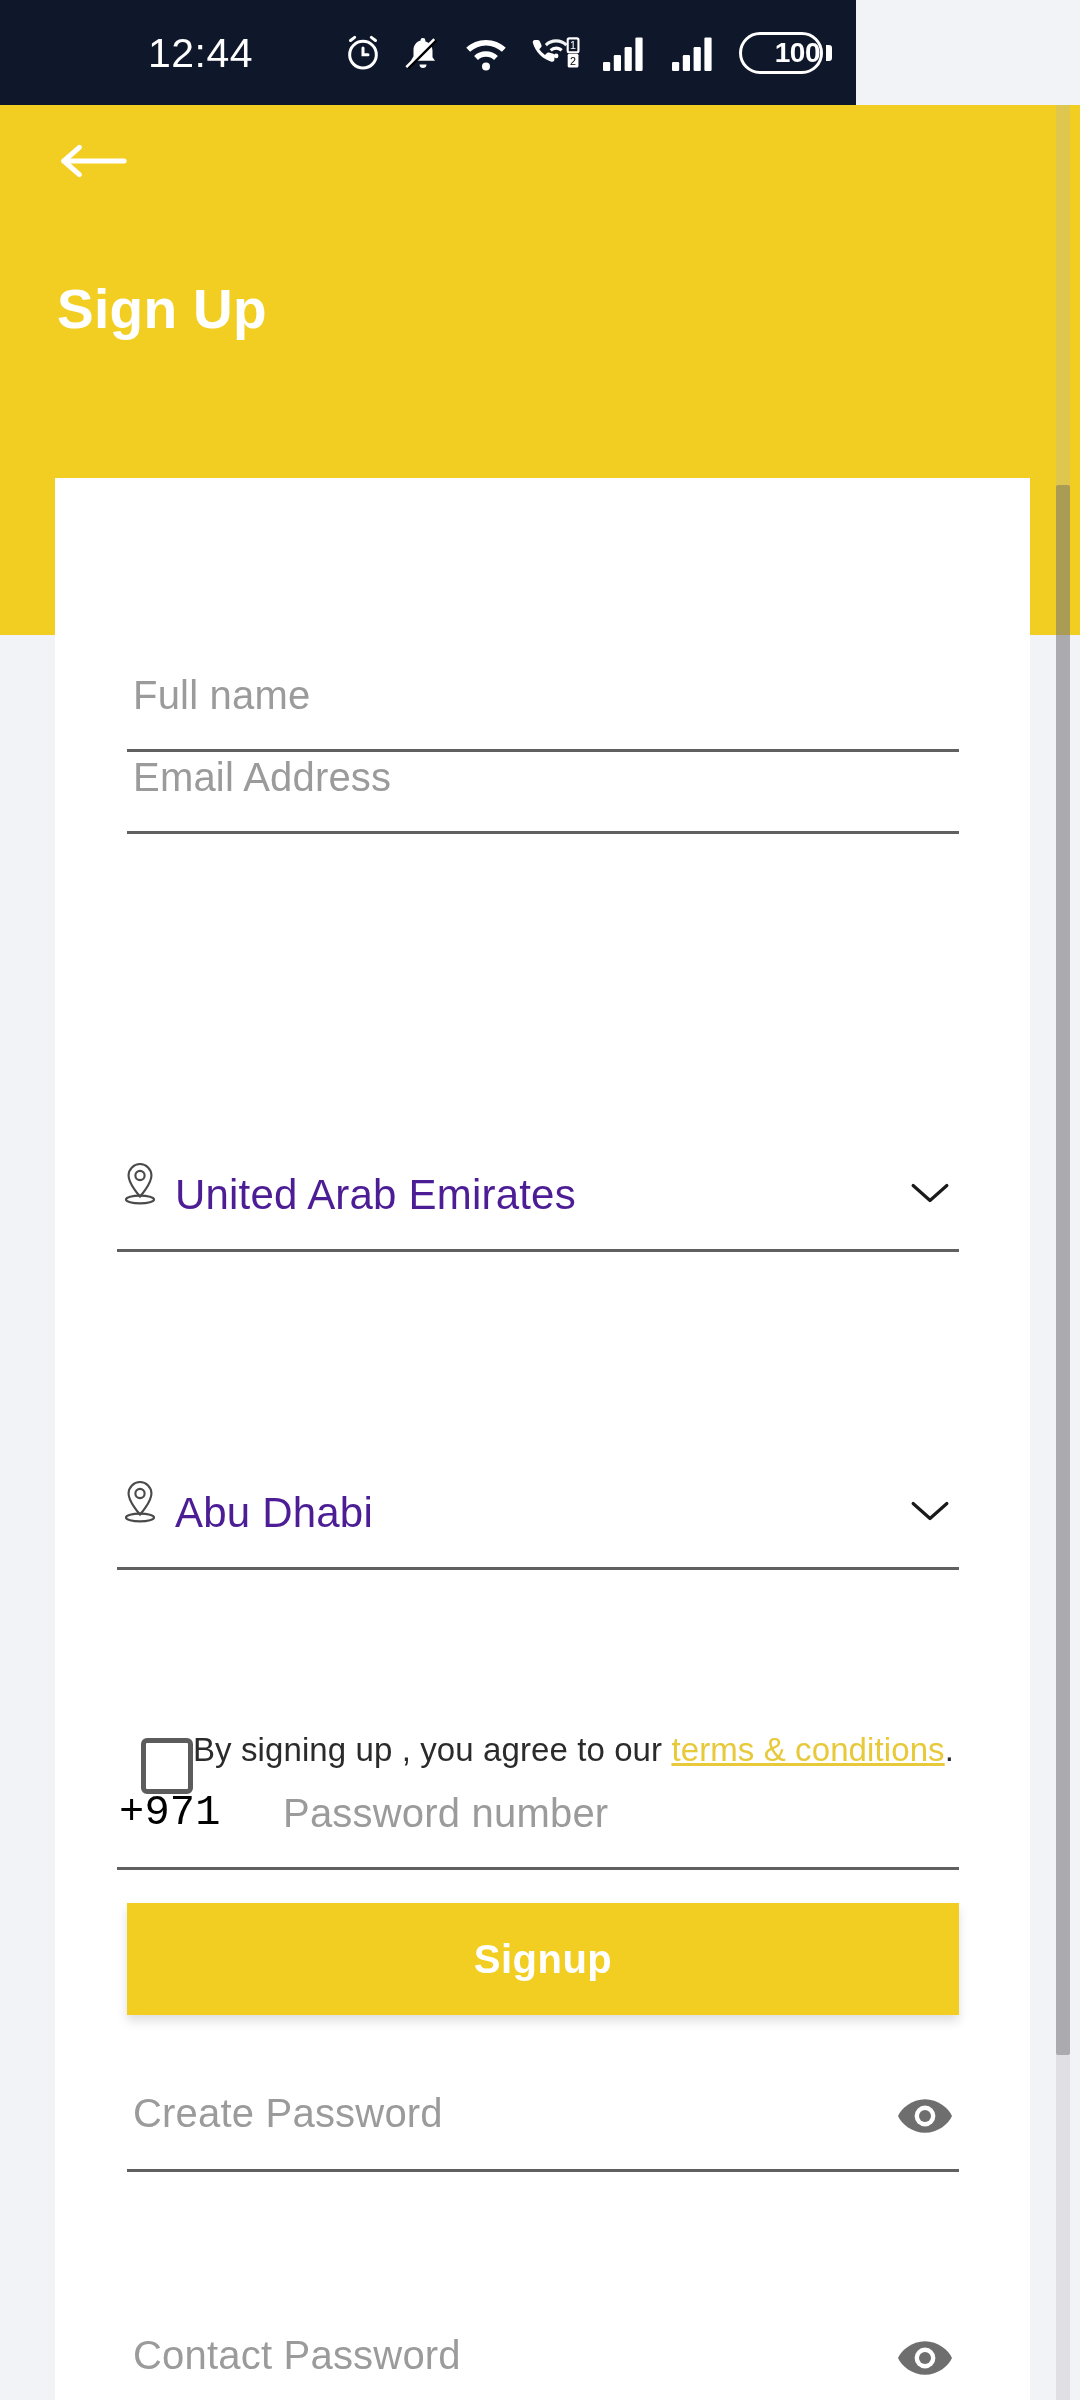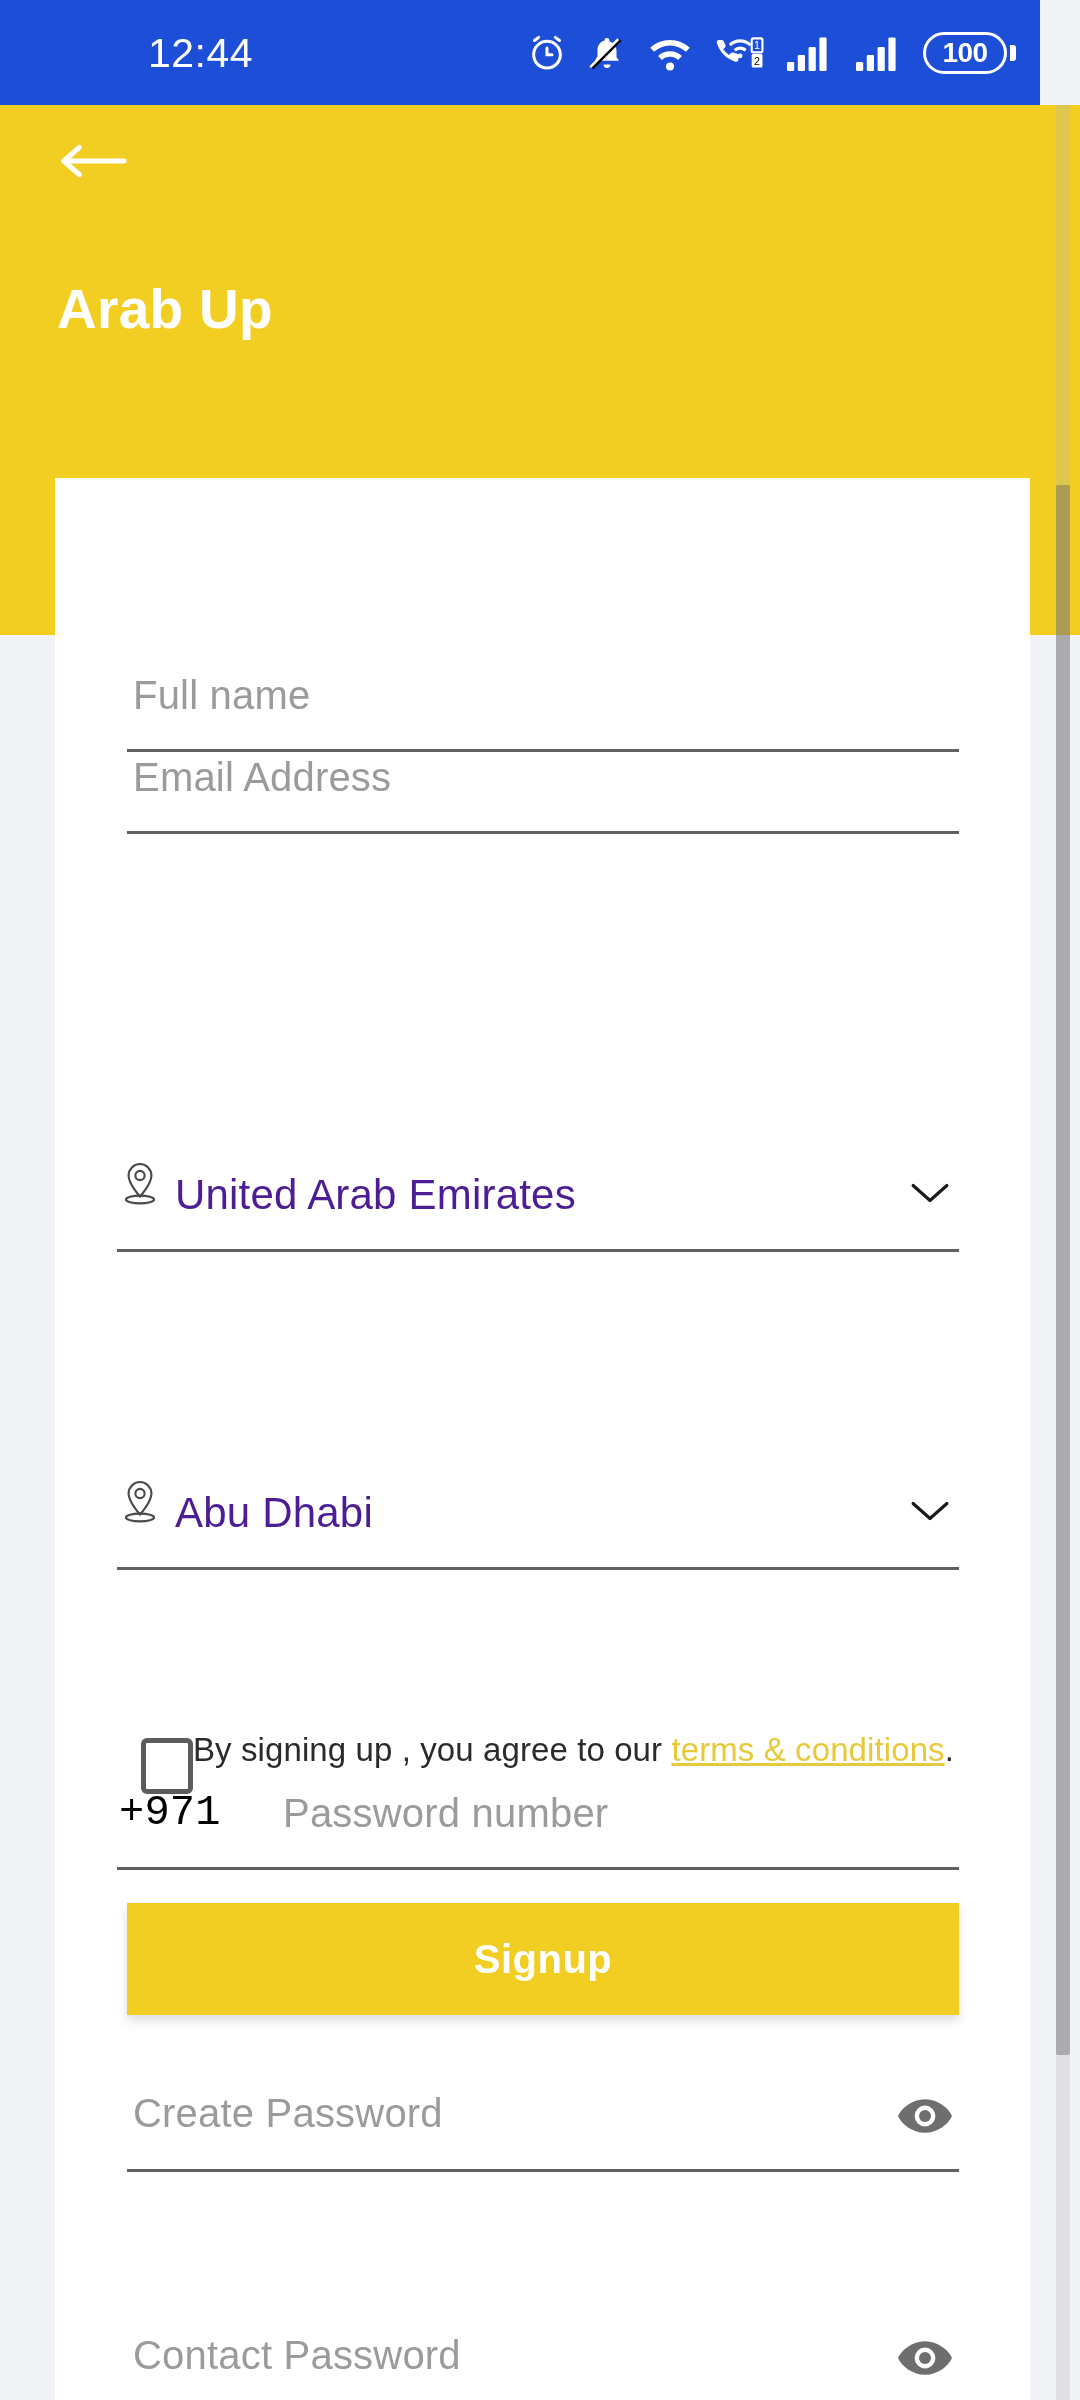--- a/index.html
+++ b/index.html
@@ -6,36 +6,36 @@
   html, body {
     width:1080px; height:2400px;
     background:#ffffff;
     font-family:"Liberation Sans", sans-serif;
     overflow:hidden;
   }
   #screen { position:relative; width:1080px; height:2400px; background:#F2F3F6; }
 
   
   .statusbar{
-    position:absolute; left:0; top:0; width:1040px; height:105px;
-    background:#1d4ed8; display:flex; align-items:center; color:#fff;
+    position:absolute; left:0; top:0; width:856px; height:105px;
+    background:#0f172a; display:flex; align-items:center; color:#fff;
   }
   .status-time{
     position:absolute; left:148px; top:50%; transform:translateY(-50%);
     font-size:41px; letter-spacing:.5px; font-family:"Liberation Sans", sans-serif;
   }
   .status-icons{
     position:absolute; right:24px; top:50%; transform:translateY(-50%);
     display:flex; align-items:center; gap:21px;
   }
   .status-icons svg{ display:block; }
   .battery-wrap{ display:flex; align-items:center; gap:3px; }
   .battery-body{
     width:84px; height:42px; border:3.5px solid #fff; border-radius:21px;
-    display:flex; align-items:center; justify-content:center;
+    display:flex; align-items:center; justify-content:flex-end;
   }
   .battery-text{ font-size:28px; font-weight:bold; line-height:1; letter-spacing:-.5px; }
   .battery-tip{ width:6px; height:16px; background:#fff; border-radius:0 3px 3px 0; }
 
   
   .header{
     position:absolute; left:0; top:105px; width:1080px; height:530px;
     background:#F2CE22;
   }
   .back-btn{
@@ -203,21 +203,21 @@
 
   <div class="back-btn">
     <span>
       <svg width="70" height="48" viewBox="0 0 36 24" fill="none" stroke="#fff" stroke-width="2.6" stroke-linecap="round" stroke-linejoin="round">
         <path d="M34 12H3"></path>
         <path d="M11 5L3 12l8 7"></path>
       </svg>
     </span>
   </div>
 
-  <div class="page-title">Arab Up</div>
+  <div class="page-title">Sign Up</div>
 
   <div class="scroll-track"></div>
   <div class="scroll-thumb"></div>
 
   <div class="card">
     <div class="form">
 
       <div class="field input-row" style="top:248px;">
         <span class="ph">Email Address</span>
         <span class="line"></span>

